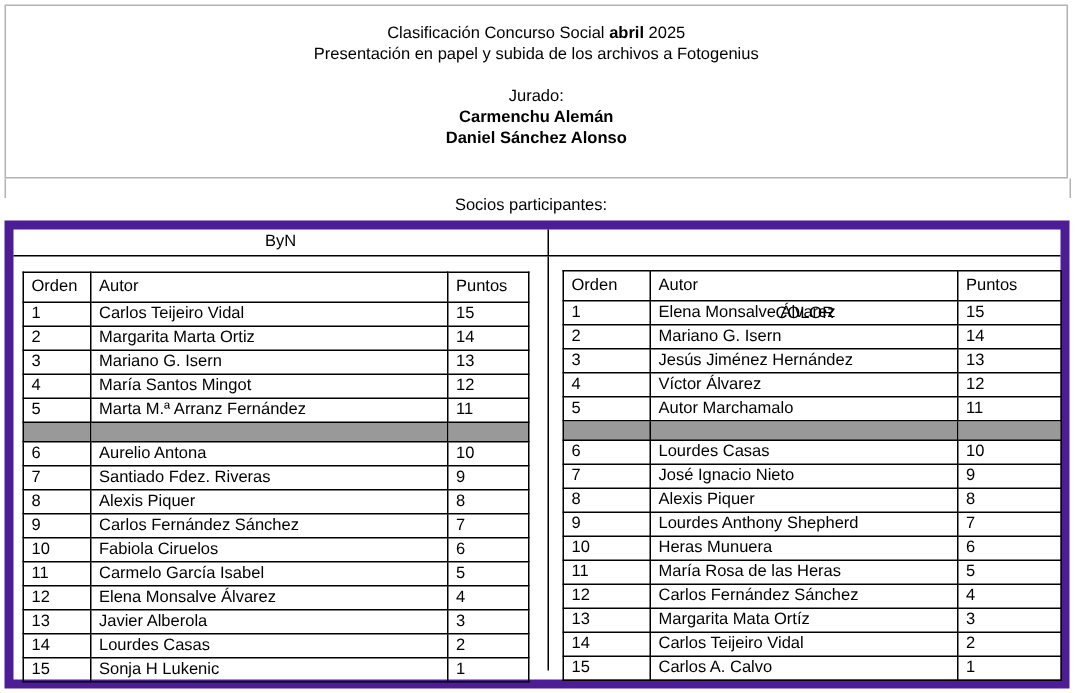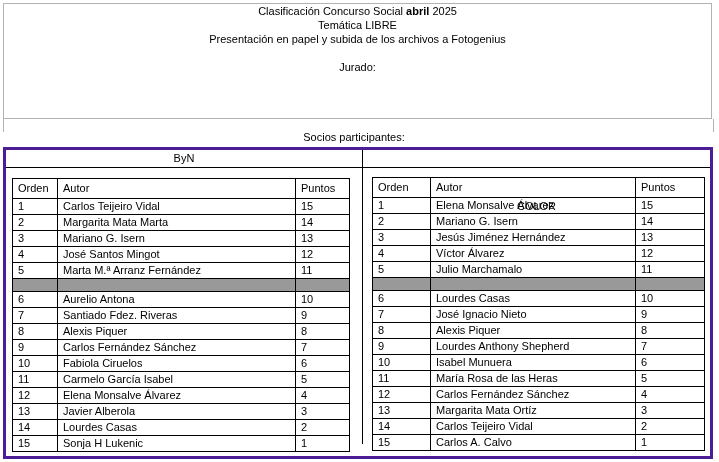--- a/index.html
+++ b/index.html
@@ -10,38 +10,38 @@
     font-family:"Liberation Sans", sans-serif;
     font-size:11px;
     color:#000;
     overflow:hidden;
   }
   
   .title-box{
     position:absolute;left:3px;top:3px;width:709px;height:116px;
     border:1px solid #b3b3b3;
     text-align:center;
-    padding-top:0;
+    padding-top:11px;
     box-sizing:border-box;
   }
   .title-box .line{height:14px;line-height:14px;}
   .title-box .spacer{height:14px;}
   .bold{font-weight:bold;}
   .stub-row{
     position:absolute;left:3px;top:119px;width:709px;height:13px;
     border-left:1px solid #b3b3b3;border-right:1px solid #b3b3b3;
   }
   .socios{
     position:absolute;left:0;top:130px;width:708px;height:15px;
     text-align:center;line-height:15px;
   }
   
   .outer{
     position:absolute;left:3px;top:147px;width:710px;height:312px;
-    border:3px solid #4c1d95;
+    border:6px solid #4c1d95;
     box-sizing:border-box;
   }
   .cat-row{display:flex;height:17px;line-height:17px;border-bottom:1px solid #000;}
   .cat-row .lcell{width:356px;border-right:1px solid #000;text-align:center;}
   .cat-row .rcell{flex:1;text-align:center;margin-top:48px;}
   .body-row{display:flex;height:276px;}
   .body-cell{position:relative;box-sizing:border-box;}
   .body-cell.left{width:357px;border-right:1px solid #000;}
   .body-cell.right{flex:1;}
   
@@ -67,24 +67,25 @@
   table.rank th{height:19px;line-height:19px;}
   table.rank tr.separator td{height:12px;line-height:12px;}
 </style>
 </head>
 <body>
 
 <div class="page">
 
   <div class="title-box">
     <div class="line"><span>Clasificación Concurso Social</span>&nbsp;<span class="bold">abril</span>&nbsp;<span>2025</span></div>
-    <div class="line">Temática LIBRE</div>
     <div class="line">Presentación en papel y subida de los archivos a Fotogenius</div>
     <div class="spacer"></div>
     <div class="line">Jurado:</div>
+    <div class="line bold">Carmenchu Alemán</div>
+    <div class="line bold">Daniel Sánchez Alonso</div>
   </div>
   <div class="stub-row"></div>
 
   <div class="socios">Socios participantes:</div>
 
   <div class="outer">
     <div class="cat-row">
       <div class="lcell">ByN</div>
       <div class="rcell">COLOR</div>
     </div>
@@ -105,31 +106,31 @@
             </tr>
           </thead>
           <tbody id="byn-body">
               <tr>
                 <td>1</td>
                 <td>Carlos Teijeiro Vidal</td>
                 <td>15</td>
               </tr>
               <tr>
                 <td>2</td>
-                <td>Margarita Mata Marta</td>
+                <td>Margarita Marta Ortiz</td>
                 <td>14</td>
               </tr>
               <tr>
                 <td>3</td>
                 <td>Mariano G. Isern</td>
                 <td>13</td>
               </tr>
               <tr>
                 <td>4</td>
-                <td>José Santos Mingot</td>
+                <td>María Santos Mingot</td>
                 <td>12</td>
               </tr>
               <tr>
                 <td>5</td>
                 <td>Marta M.ª Arranz Fernández</td>
                 <td>11</td>
               </tr>
               <tr class="separator">
                 <td style="background: rgb(153, 153, 153);"></td>
                 <td style="background: rgb(153, 153, 153);"></td>
@@ -219,21 +220,21 @@
                 <td>Jesús Jiménez Hernández</td>
                 <td>13</td>
               </tr>
               <tr>
                 <td>4</td>
                 <td>Víctor Álvarez</td>
                 <td>12</td>
               </tr>
               <tr>
                 <td>5</td>
-                <td>Julio Marchamalo</td>
+                <td>Autor Marchamalo</td>
                 <td>11</td>
               </tr>
               <tr class="separator">
                 <td style="background: rgb(153, 153, 153);"></td>
                 <td style="background: rgb(153, 153, 153);"></td>
                 <td style="background: rgb(153, 153, 153);"></td>
               </tr>
               <tr>
                 <td>6</td>
                 <td>Lourdes Casas</td>
@@ -249,21 +250,21 @@
                 <td>Alexis Piquer</td>
                 <td>8</td>
               </tr>
               <tr>
                 <td>9</td>
                 <td>Lourdes Anthony Shepherd</td>
                 <td>7</td>
               </tr>
               <tr>
                 <td>10</td>
-                <td>Isabel Munuera</td>
+                <td>Heras Munuera</td>
                 <td>6</td>
               </tr>
               <tr>
                 <td>11</td>
                 <td>María Rosa de las Heras</td>
                 <td>5</td>
               </tr>
               <tr>
                 <td>12</td>
                 <td>Carlos Fernández Sánchez</td>

